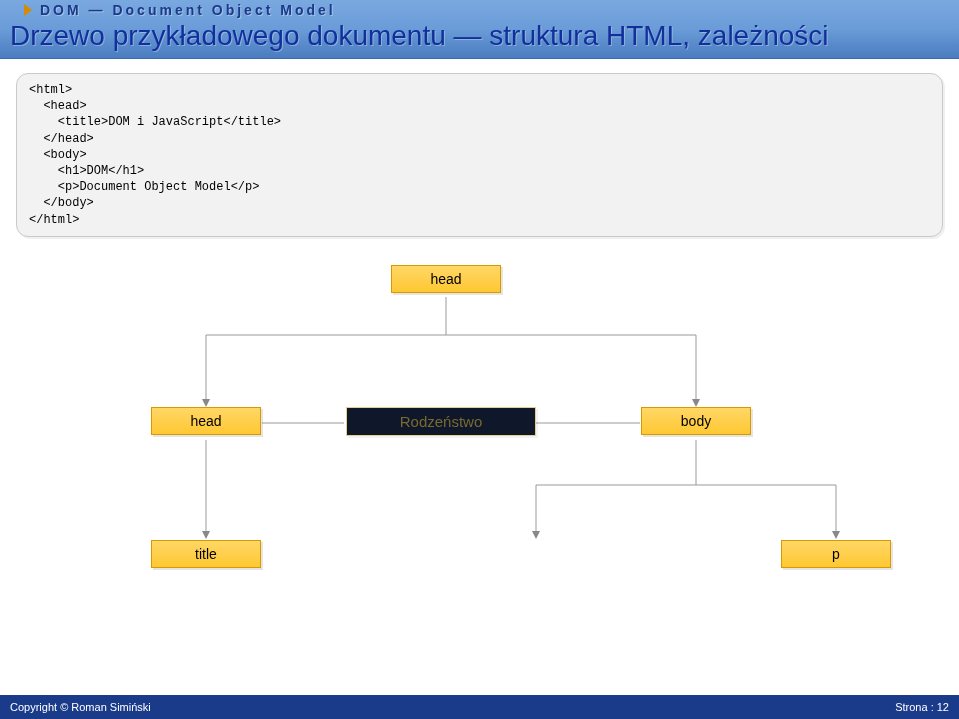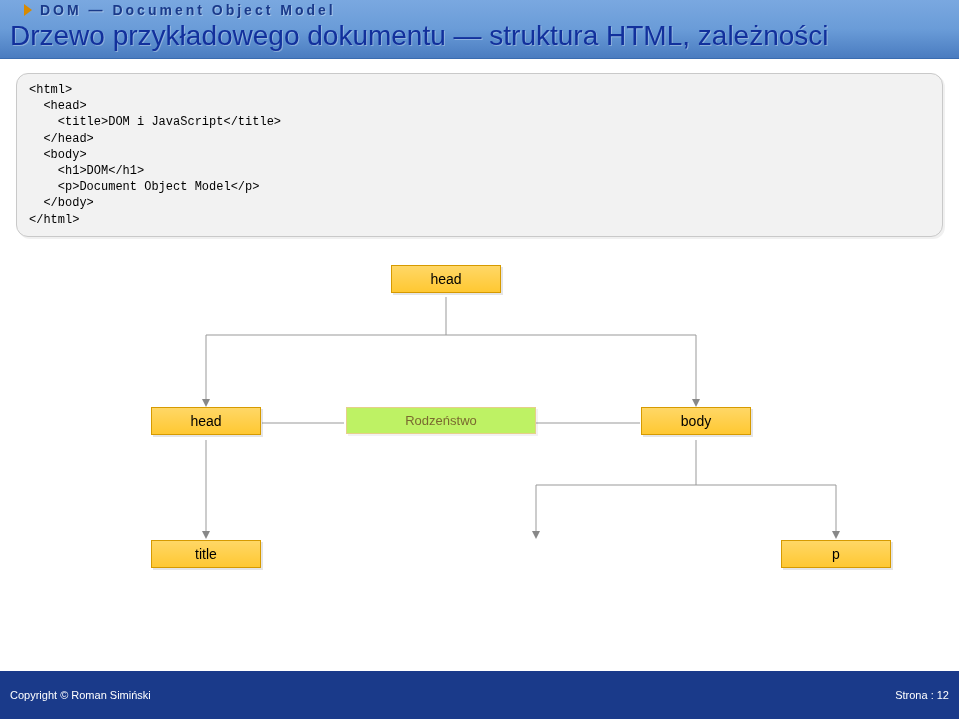--- a/index.html
+++ b/index.html
@@ -77,43 +77,43 @@
     border: 1px solid #d69a00;
     padding: 5px 0;
     text-align: center;
     font-size: 14px;
     color: #000;
     box-shadow: 2px 2px 0 rgba(0,0,0,0.1);
     width: 110px;
   }
   .node-light {
     position: absolute;
-    background: #bef264;
+    background: #0f172a;
     border: 1px solid #e6cf8a;
     padding: 5px 0;
     text-align: center;
-    font-size: 13px;
+    font-size: 15px;
     color: #7a6a30;
     width: 190px;
     box-shadow: 2px 2px 0 rgba(0,0,0,0.05);
   }
   svg.lines {
     position: absolute;
     top: 0; left: 0;
     width: 100%; height: 100%;
     pointer-events: none;
   }
   .footer {
     position: absolute;
     bottom: 0;
     left: 0; right: 0;
     background: #1a3a8a;
     color: #ffffff;
     font-size: 11px;
-    padding: 18px 10px;
+    padding: 6px 10px;
     display: flex;
     justify-content: space-between;
   }
 </style>
 </head>
 <body>
 
 <div class="header">
   <div class="header-top">
     <span class="breadcrumb-arrow"></span>

